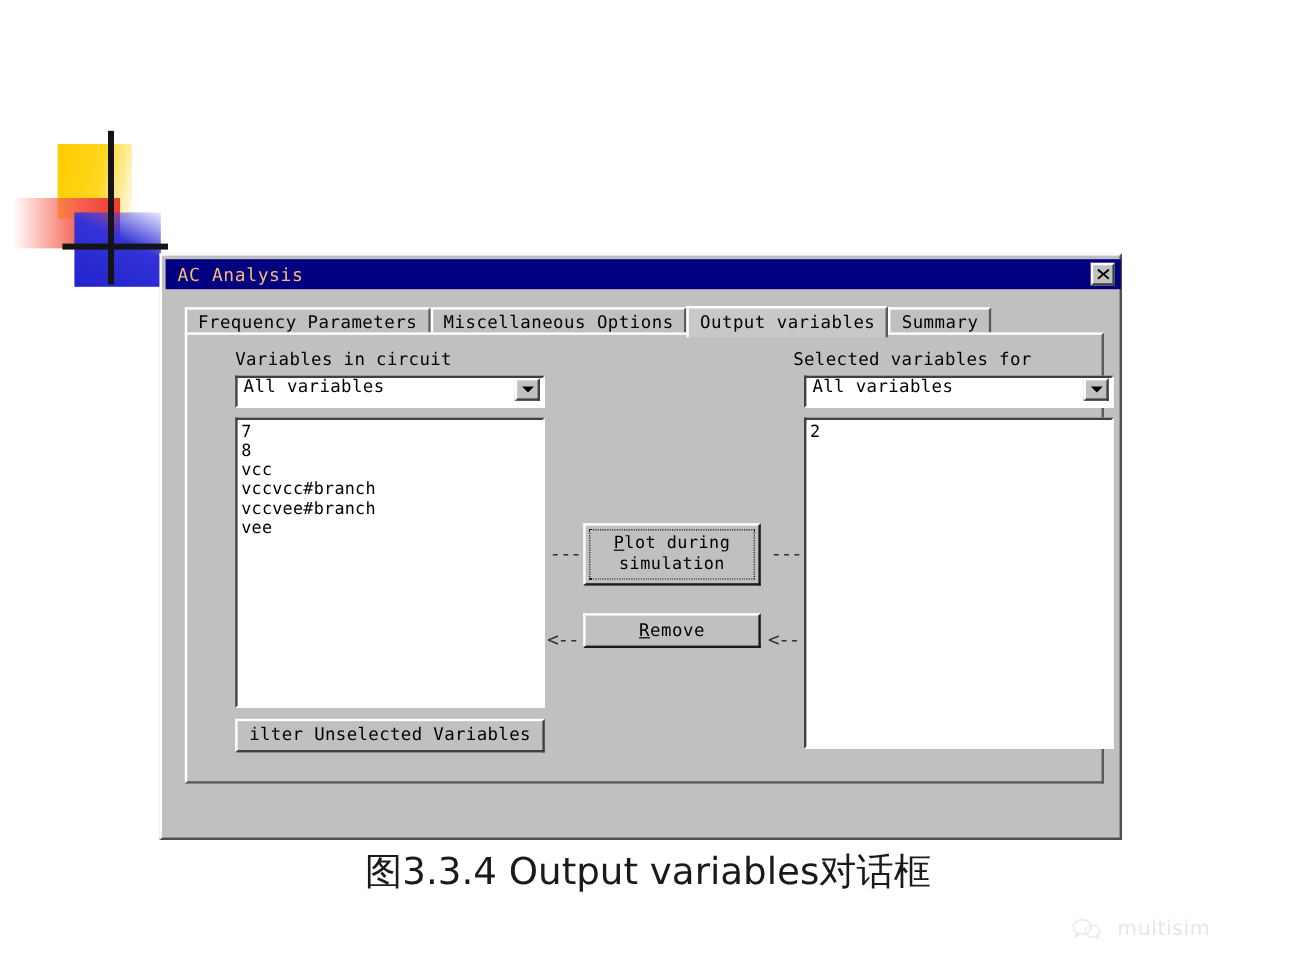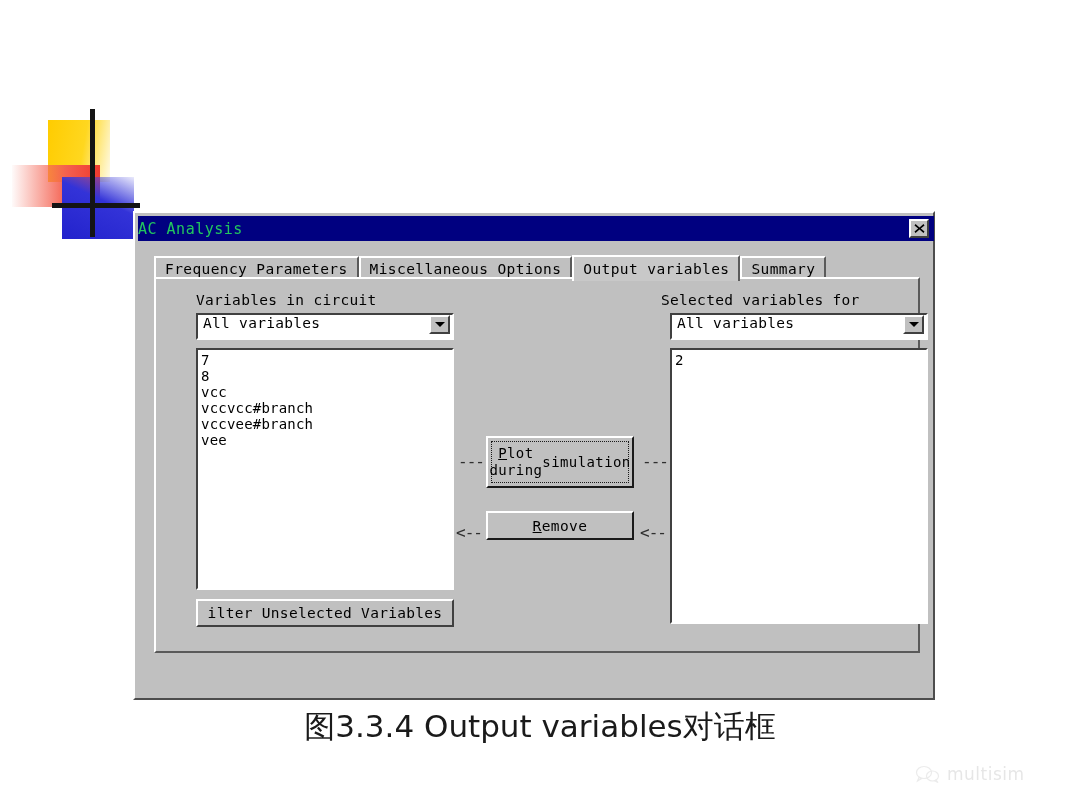--- a/index.html
+++ b/index.html
@@ -48,24 +48,24 @@
     border-bottom: 2px solid #4d4d4d;
     box-sizing: border-box;
   }
   .titlebar {
     position: absolute; left: 3px; top: 3px;
     width: 796px; height: 25px;
     background: #000080;
     display: flex; align-items: center; justify-content: space-between;
   }
   .titlebar-text {
-    color: #22c55e;
+    color: #fdba74;
     font-size: 15px;
     letter-spacing: 0.5px;
-    padding-left: 0;
+    padding-left: 10px;
     white-space: nowrap;
     font-family: "DejaVu Sans Mono", monospace;
   }
   .close-btn {
     width: 20px; height: 19px;
     margin-right: 5px;
     background: #c0c0c0;
     border-top: 2px solid #ffffff;
     border-left: 2px solid #ffffff;
     border-right: 2px solid #404040;
@@ -235,21 +235,21 @@
     border-top: 2px solid #ffffff;
     border-left: 2px solid #ffffff;
     border-right: 2px solid #1a1a1a;
     border-bottom: 2px solid #1a1a1a;
     box-sizing: border-box;
     cursor: pointer;
   }
   .plot-focus {
     position: absolute; left: 3px; top: 3px; right: 3px; bottom: 3px;
     border: 1px dotted #1a1a1a;
-    display: flex; flex-direction: row;
+    display: flex; flex-direction: column;
     align-items: center; justify-content: center;
     font-size: 14px; line-height: 17px;
     color: #000000;
     text-align: center;
     letter-spacing: 0.4px;
   }
   .remove-btn {
     position: absolute; left: 32px; top: 163px;
     width: 148px; height: 29px;
     background: #c0c0c0;
@@ -290,22 +290,22 @@
     position: absolute;
     left: 0; top: 706px; width: 1080px;
     text-align: center;
     font-family: "DejaVu Sans", sans-serif;
     font-size: 31px;
     color: #1a1a1a;
   }
 
   
   .watermark {
-    position: absolute; left: 915px; top: 764px;
-    display: flex; align-items: center; gap: 6px;
+    position: absolute; left: 893px; top: 764px;
+    display: flex; align-items: center; gap: 12px;
     opacity: 0.28;
   }
   .wm-text {
     font-family: "DejaVu Sans", sans-serif;
     font-size: 17px;
     color: #a8a8a8;
     letter-spacing: 0.5px;
   }
 </style>
 </head>

